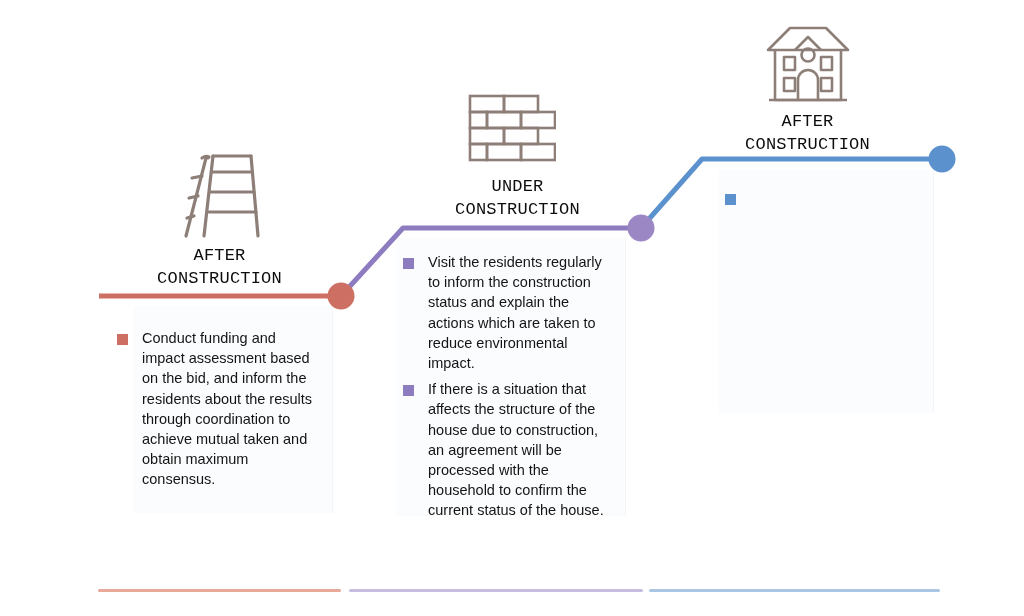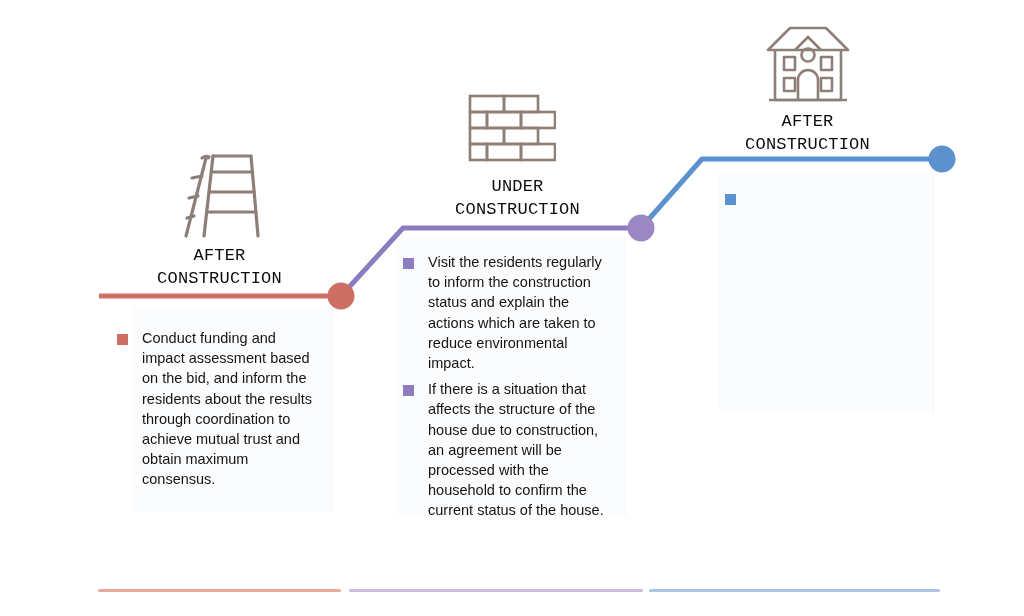--- a/index.html
+++ b/index.html
@@ -129,21 +129,21 @@
       </g>
     </svg>
   </div>
 
   <div class="stage-title" style="left:136px; top:244px; width:167px;">AFTER
 CONSTRUCTION</div>
 
   <div class="bullets" style="left:117px; top:328px; width:200px;">
     <div class="bullet-row">
       <span class="bullet-sq" style="background:#cd6f62;"></span>
-      <span class="bullet-text" style="width:175px;">Conduct funding and impact assessment based on the bid, and inform the residents about the results through coordination to achieve mutual trust and obtain maximum consensus.</span>
+      <span class="bullet-text" style="width:175px;">Conduct funding and impact assessment based on the bid, and inform the residents about the results through coordination to achieve mutual taken and obtain maximum consensus.</span>
     </div>
   </div>
 
   <div class="icon-wrap" style="left:468px; top:94px; width:88px; height:74px;">
     <svg viewBox="0 0 88 74" width="88" height="74" xmlns="http://www.w3.org/2000/svg">
       <g fill="none" stroke="#8d7f78" stroke-width="2.6">
 
         <rect x="2" y="2" width="34" height="16"></rect>
         <rect x="36" y="2" width="34" height="16"></rect>
 

